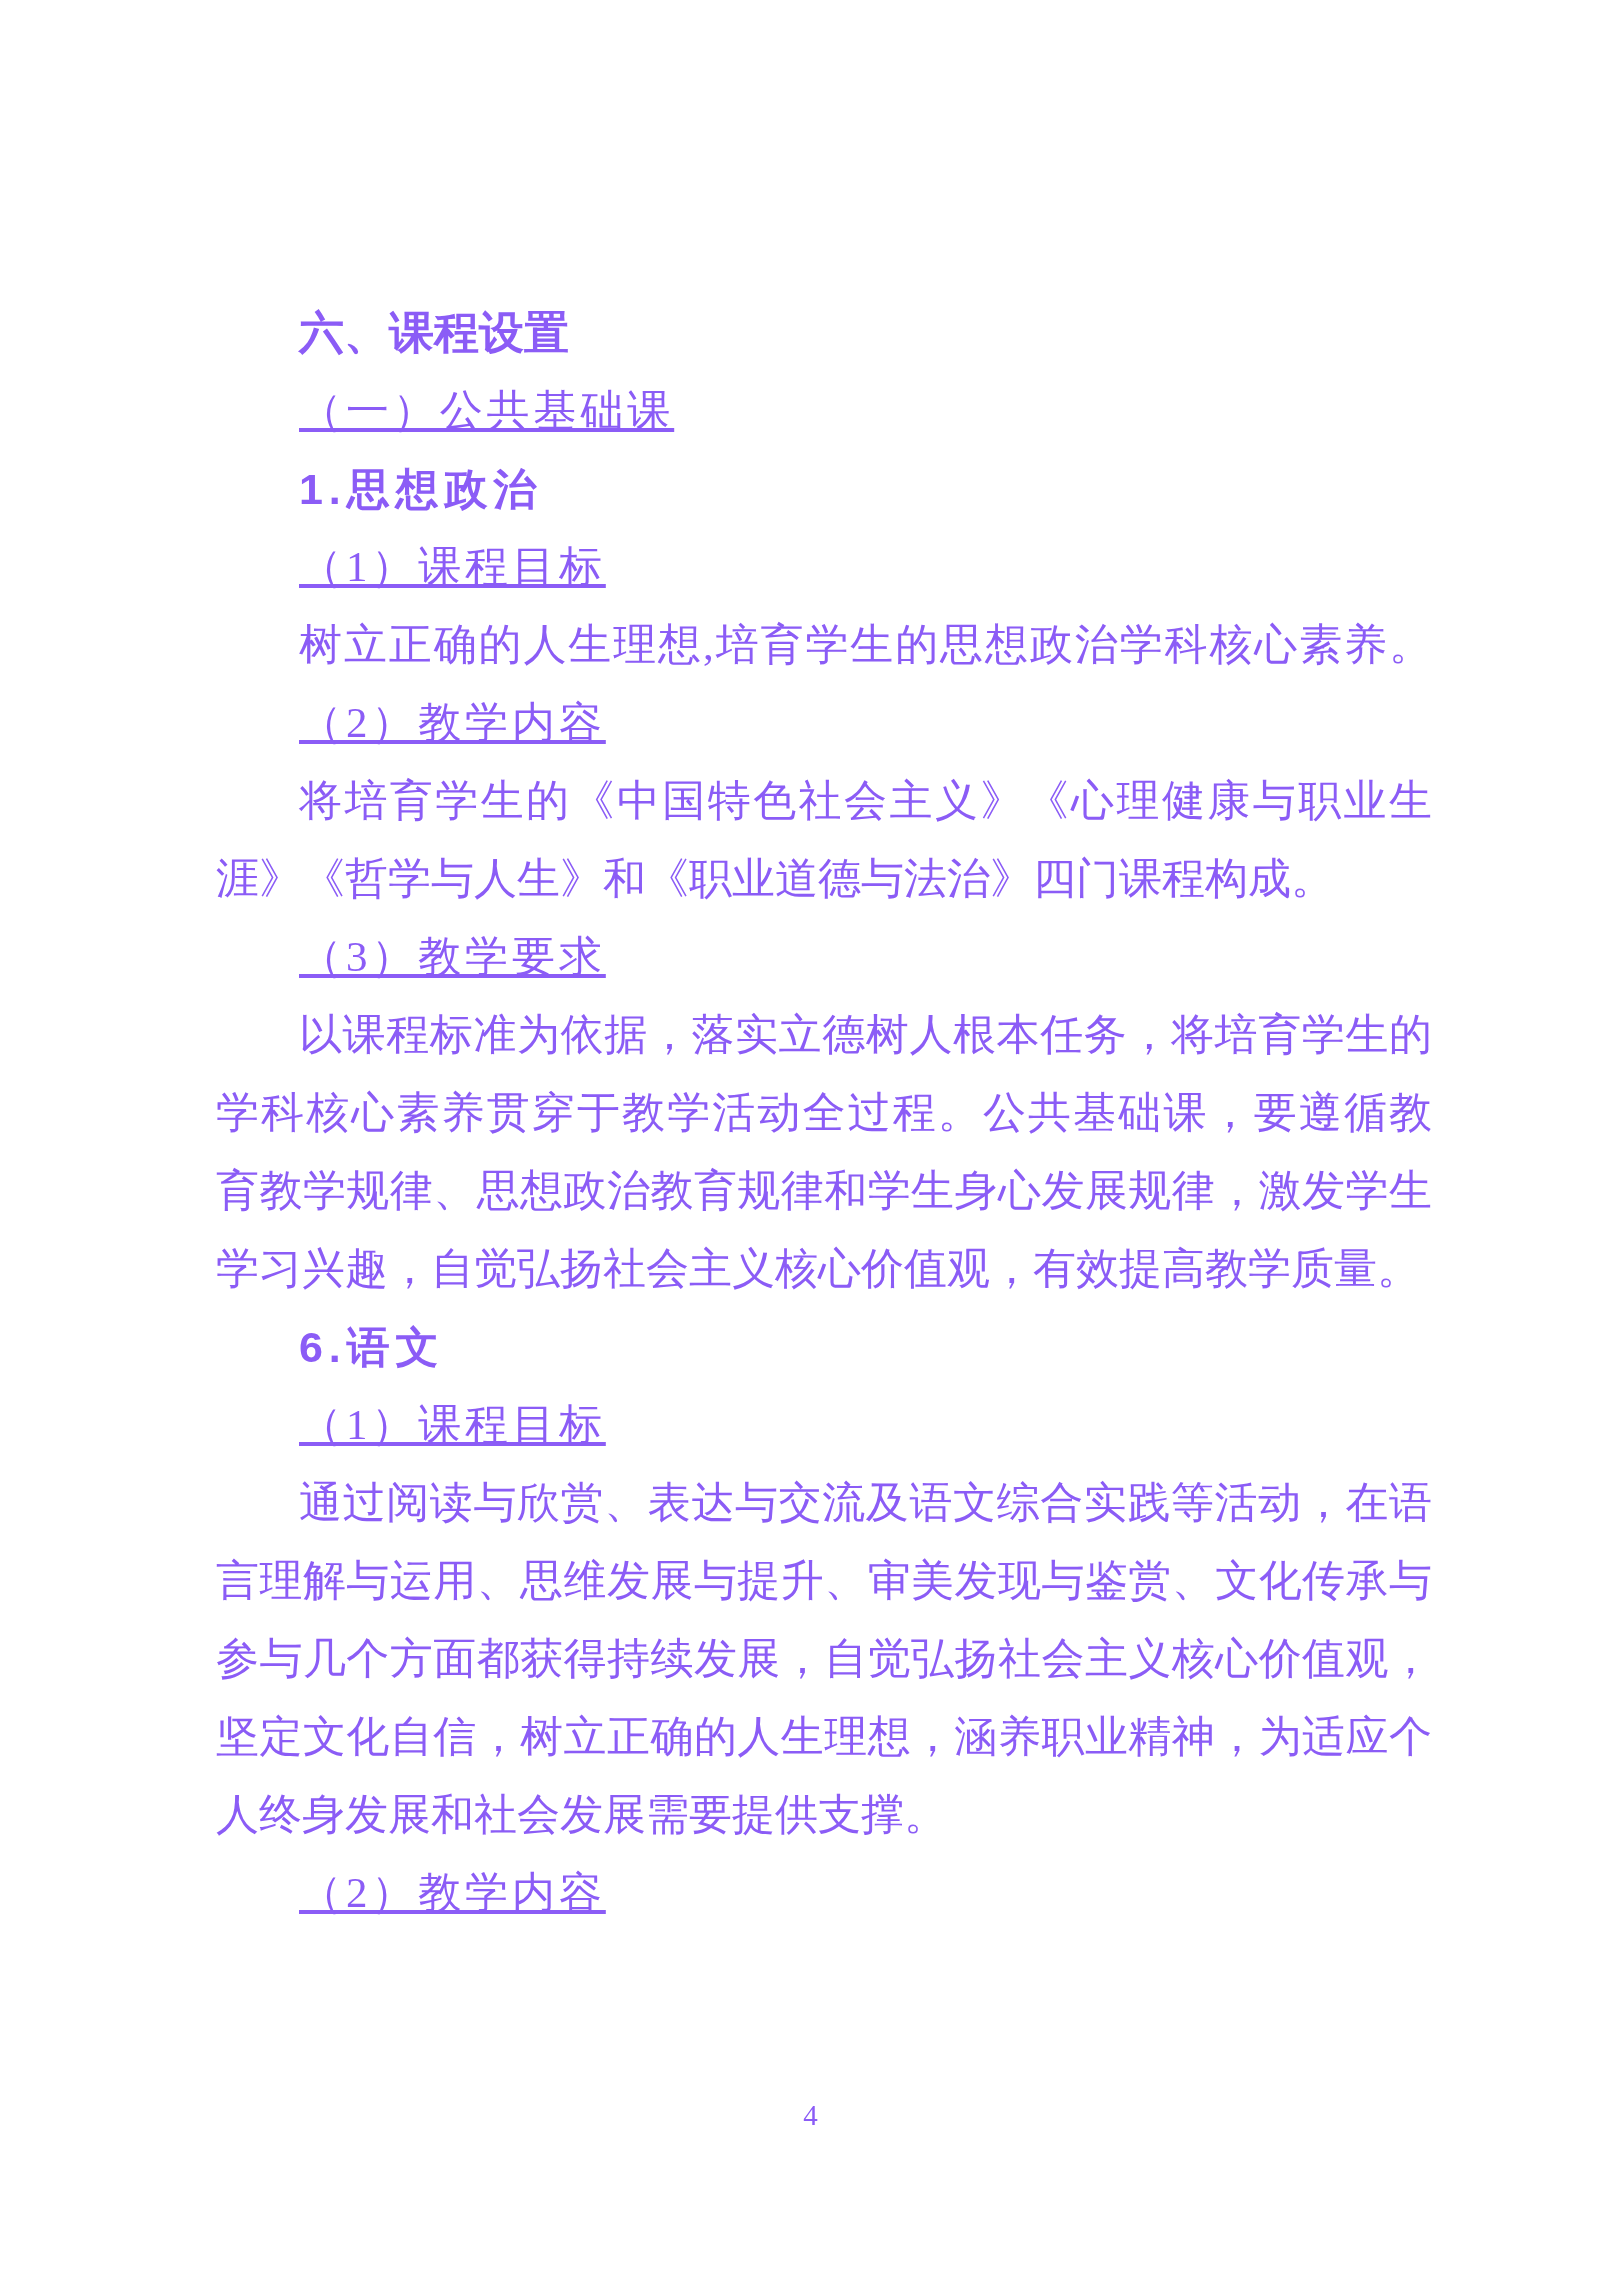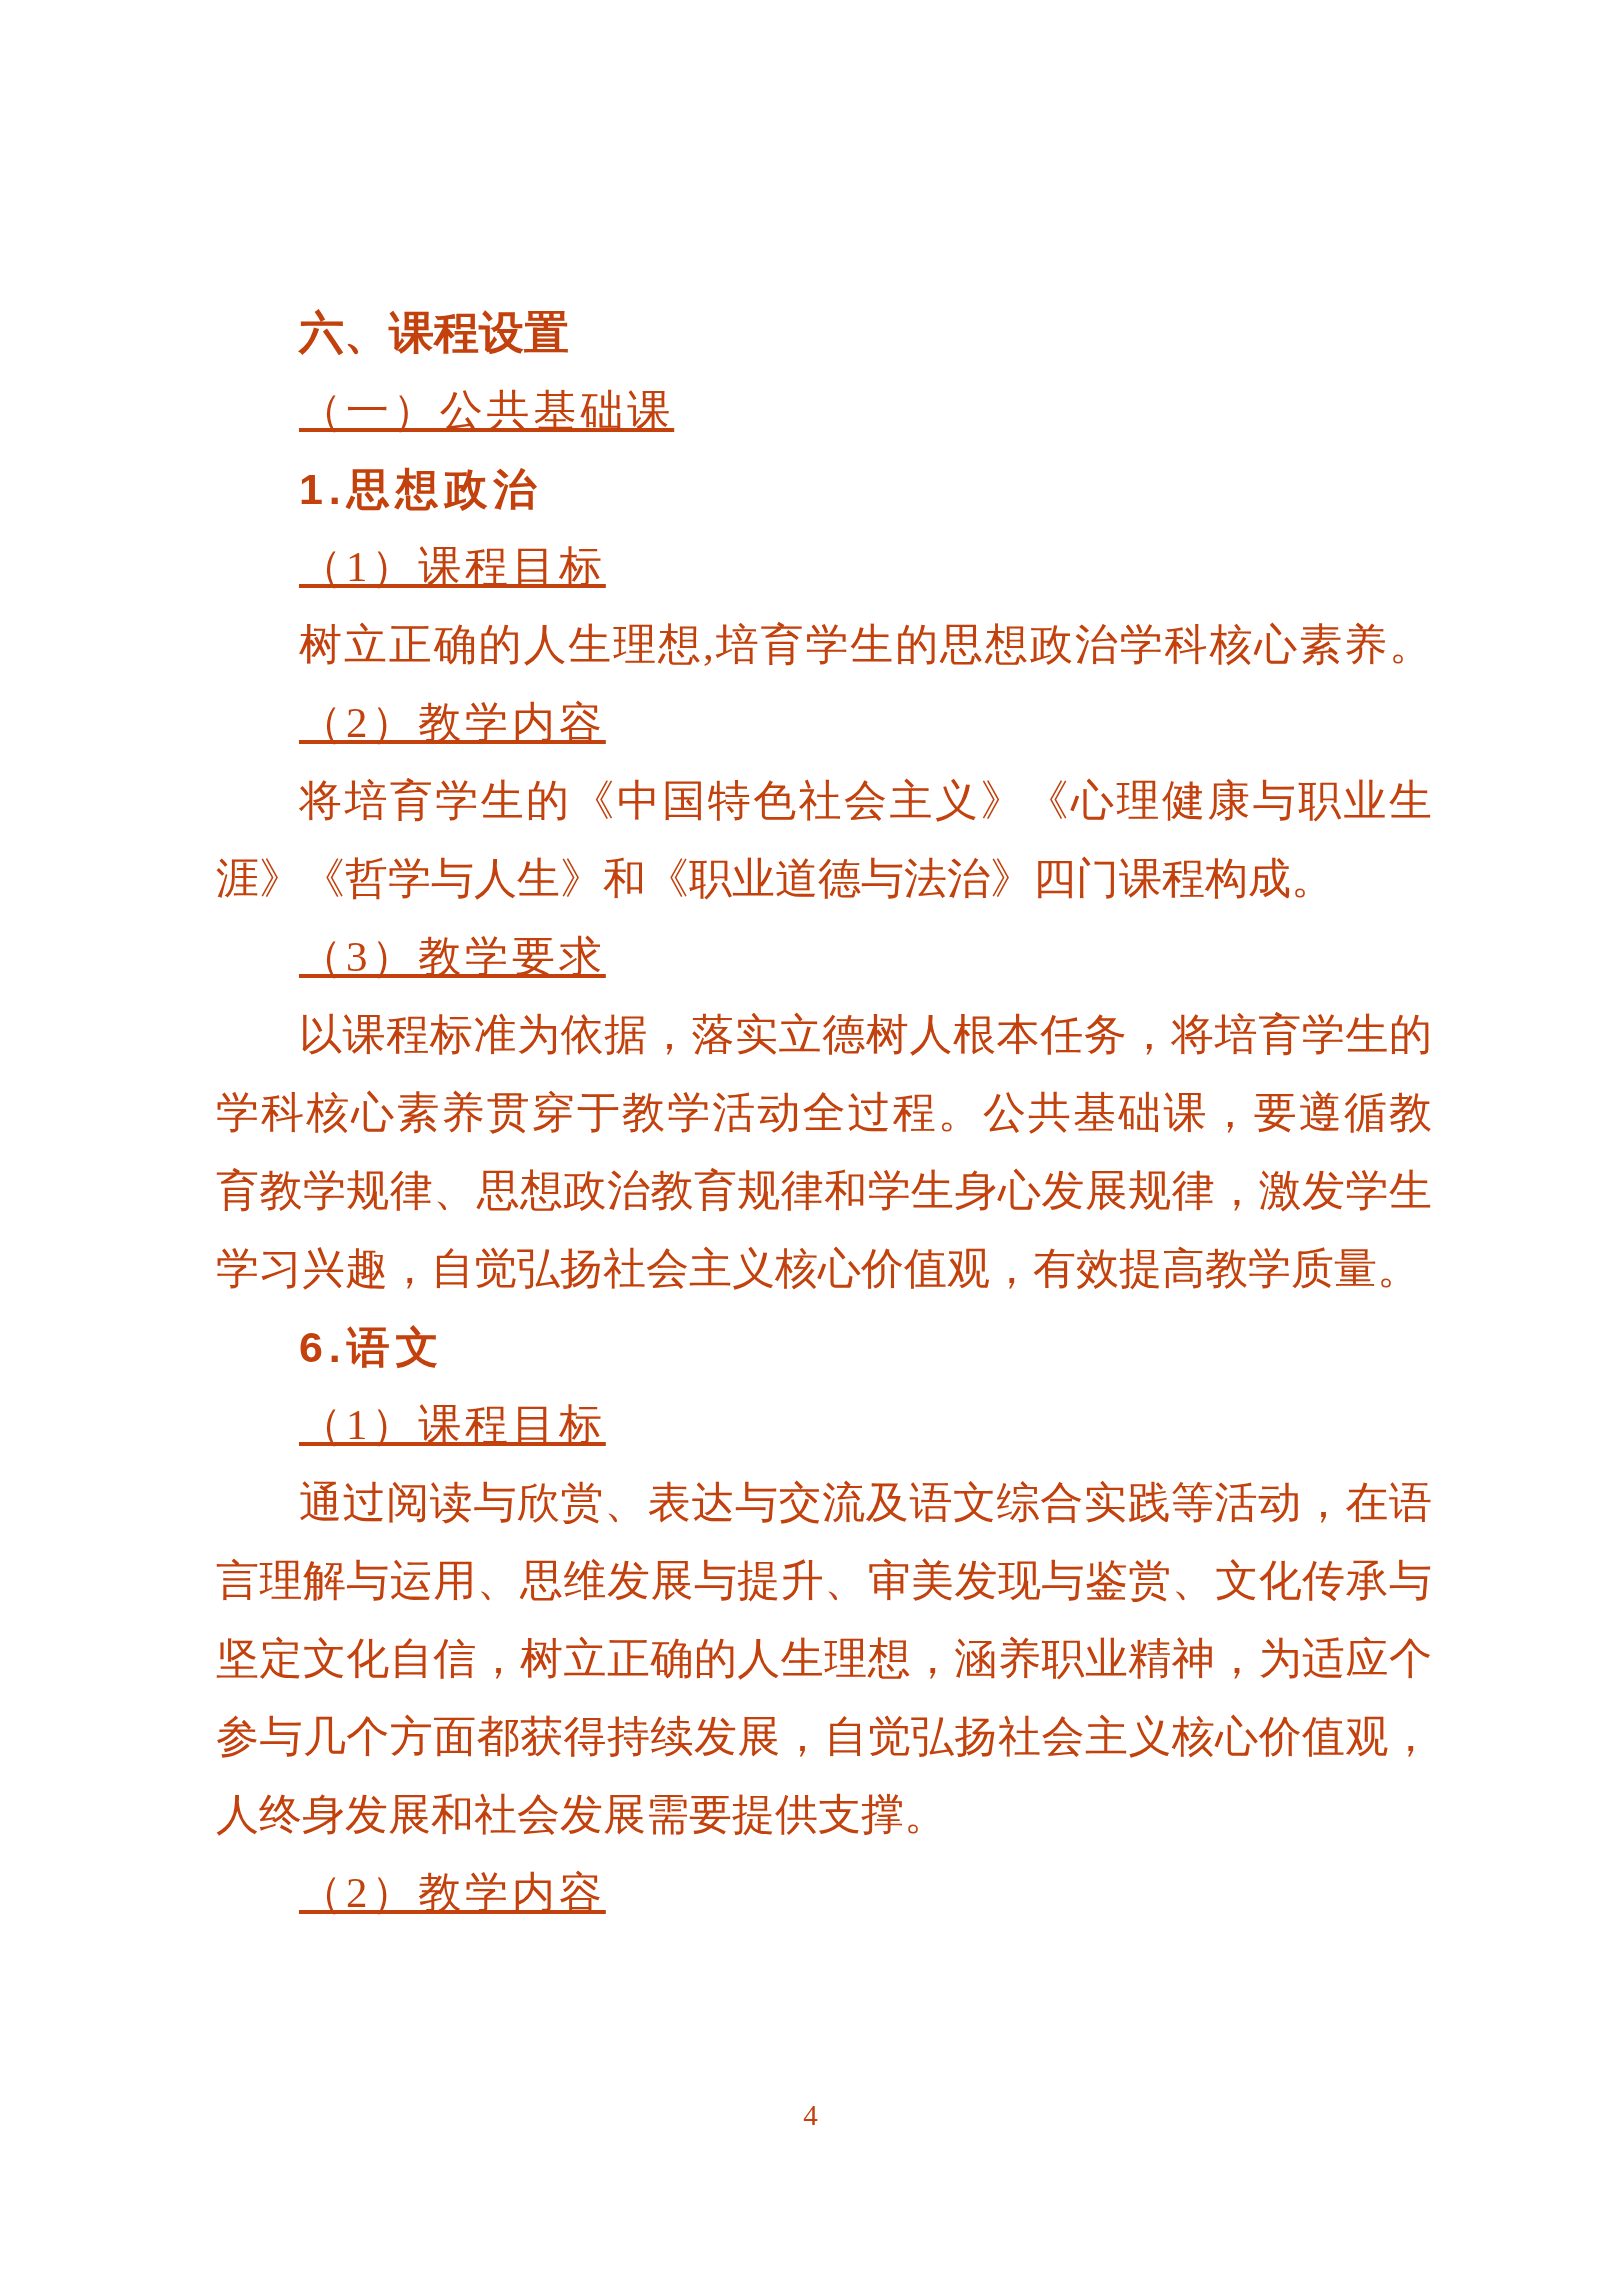--- a/index.html
+++ b/index.html
@@ -6,21 +6,21 @@
     margin: 0;
     padding: 0;
     background: #888;
   }
   .page {
     position: relative;
     width: 1621px;
     height: 2293px;
     margin: 0 auto;
     background: #ffffff;
-    color: #c2410c;
+    color: #8b5cf6;
     font-family: "Liberation Serif", "DejaVu Serif", serif;
     overflow: hidden;
   }
   .content {
     position: absolute;
     left: 216px;
     top: 294px;
     width: 1216px;
   }
   .line {
@@ -86,22 +86,22 @@
     <div class="line">涯》《哲学与人生》和《职业道德与法治》四门课程构成。</div>
     <div class="line sub">（3）教学要求</div>
     <div class="line ind full">以课程标准为依据，落实立德树人根本任务，将培育学生的</div>
     <div class="line full">学科核心素养贯穿于教学活动全过程。公共基础课，要遵循教</div>
     <div class="line full">育教学规律、思想政治教育规律和学生身心发展规律，激发学生</div>
     <div class="line">学习兴趣，自觉弘扬社会主义核心价值观，有效提高教学质量。</div>
     <div class="line h3">6.语文</div>
     <div class="line sub">（1）课程目标</div>
     <div class="line ind full">通过阅读与欣赏、表达与交流及语文综合实践等活动，在语</div>
     <div class="line full">言理解与运用、思维发展与提升、审美发现与鉴赏、文化传承与</div>
+    <div class="line full">参与几个方面都获得持续发展，自觉弘扬社会主义核心价值观，</div>
     <div class="line full">坚定文化自信，树立正确的人生理想，涵养职业精神，为适应个</div>
-    <div class="line full">参与几个方面都获得持续发展，自觉弘扬社会主义核心价值观，</div>
     <div class="line">人终身发展和社会发展需要提供支撑。</div>
     <div class="line sub">（2）教学内容</div>
 
   </div>
 
   <div class="pagenum">4</div>
 </div>
 
 
 </body></html>

